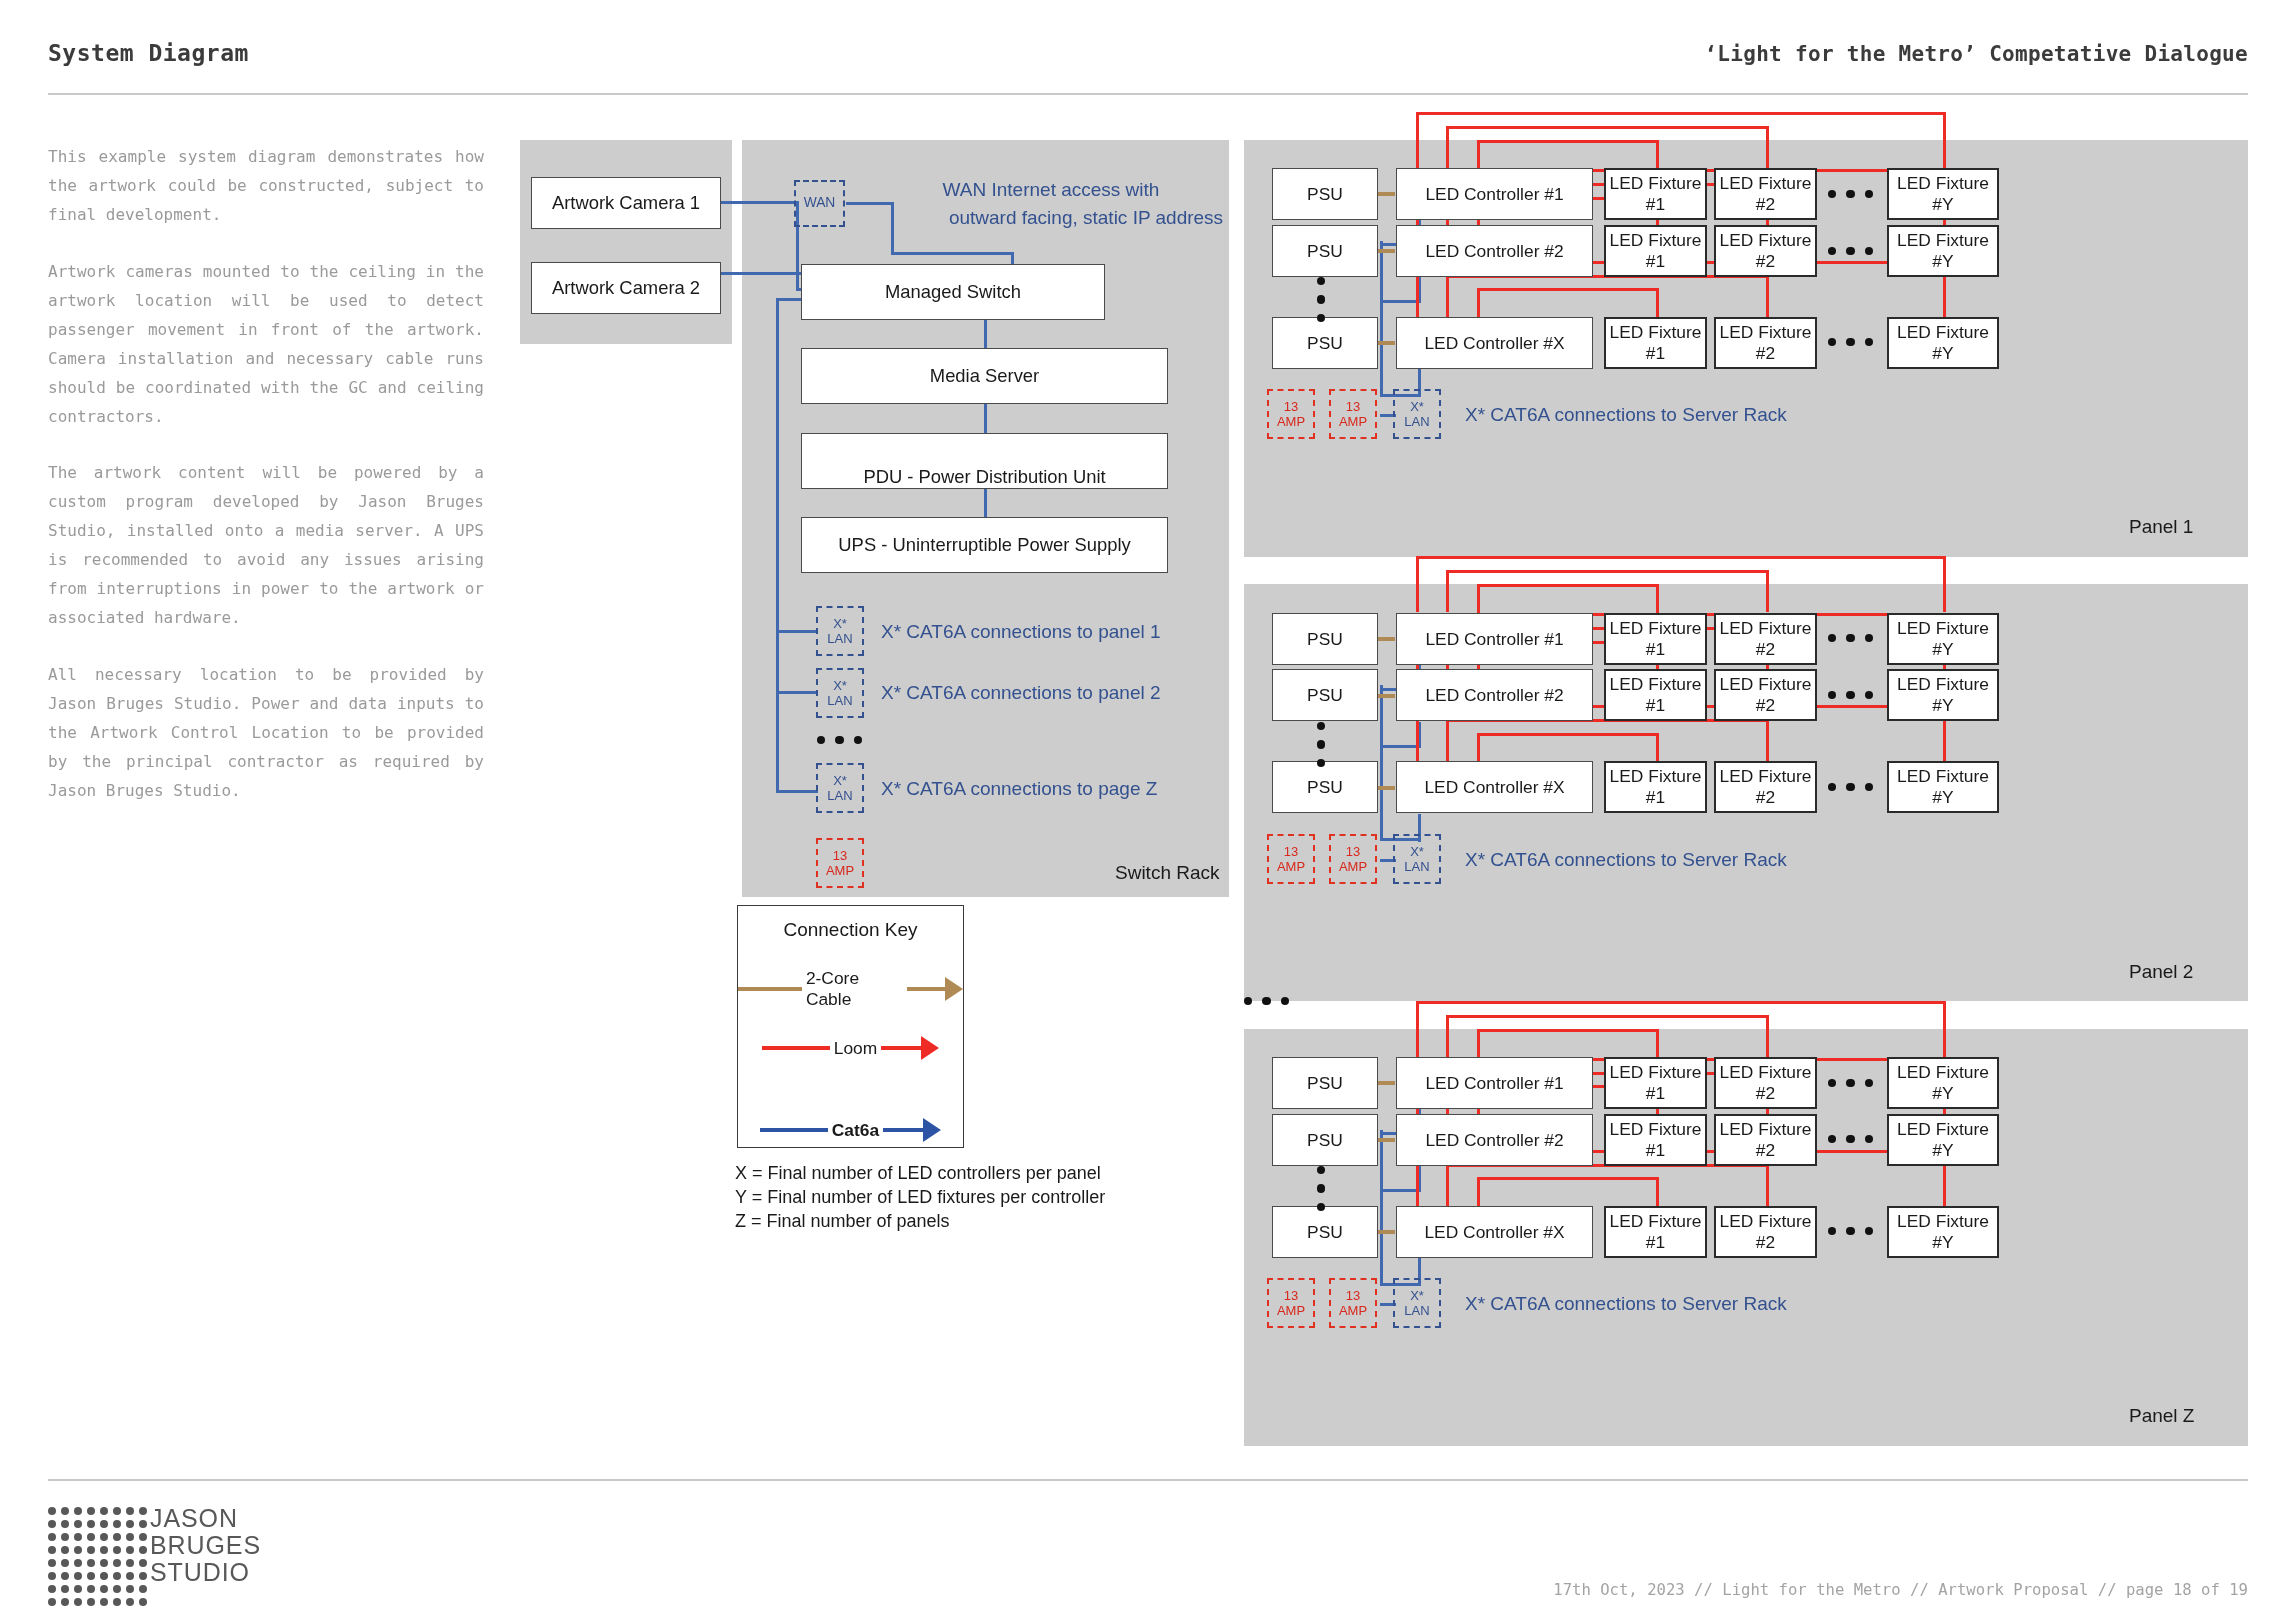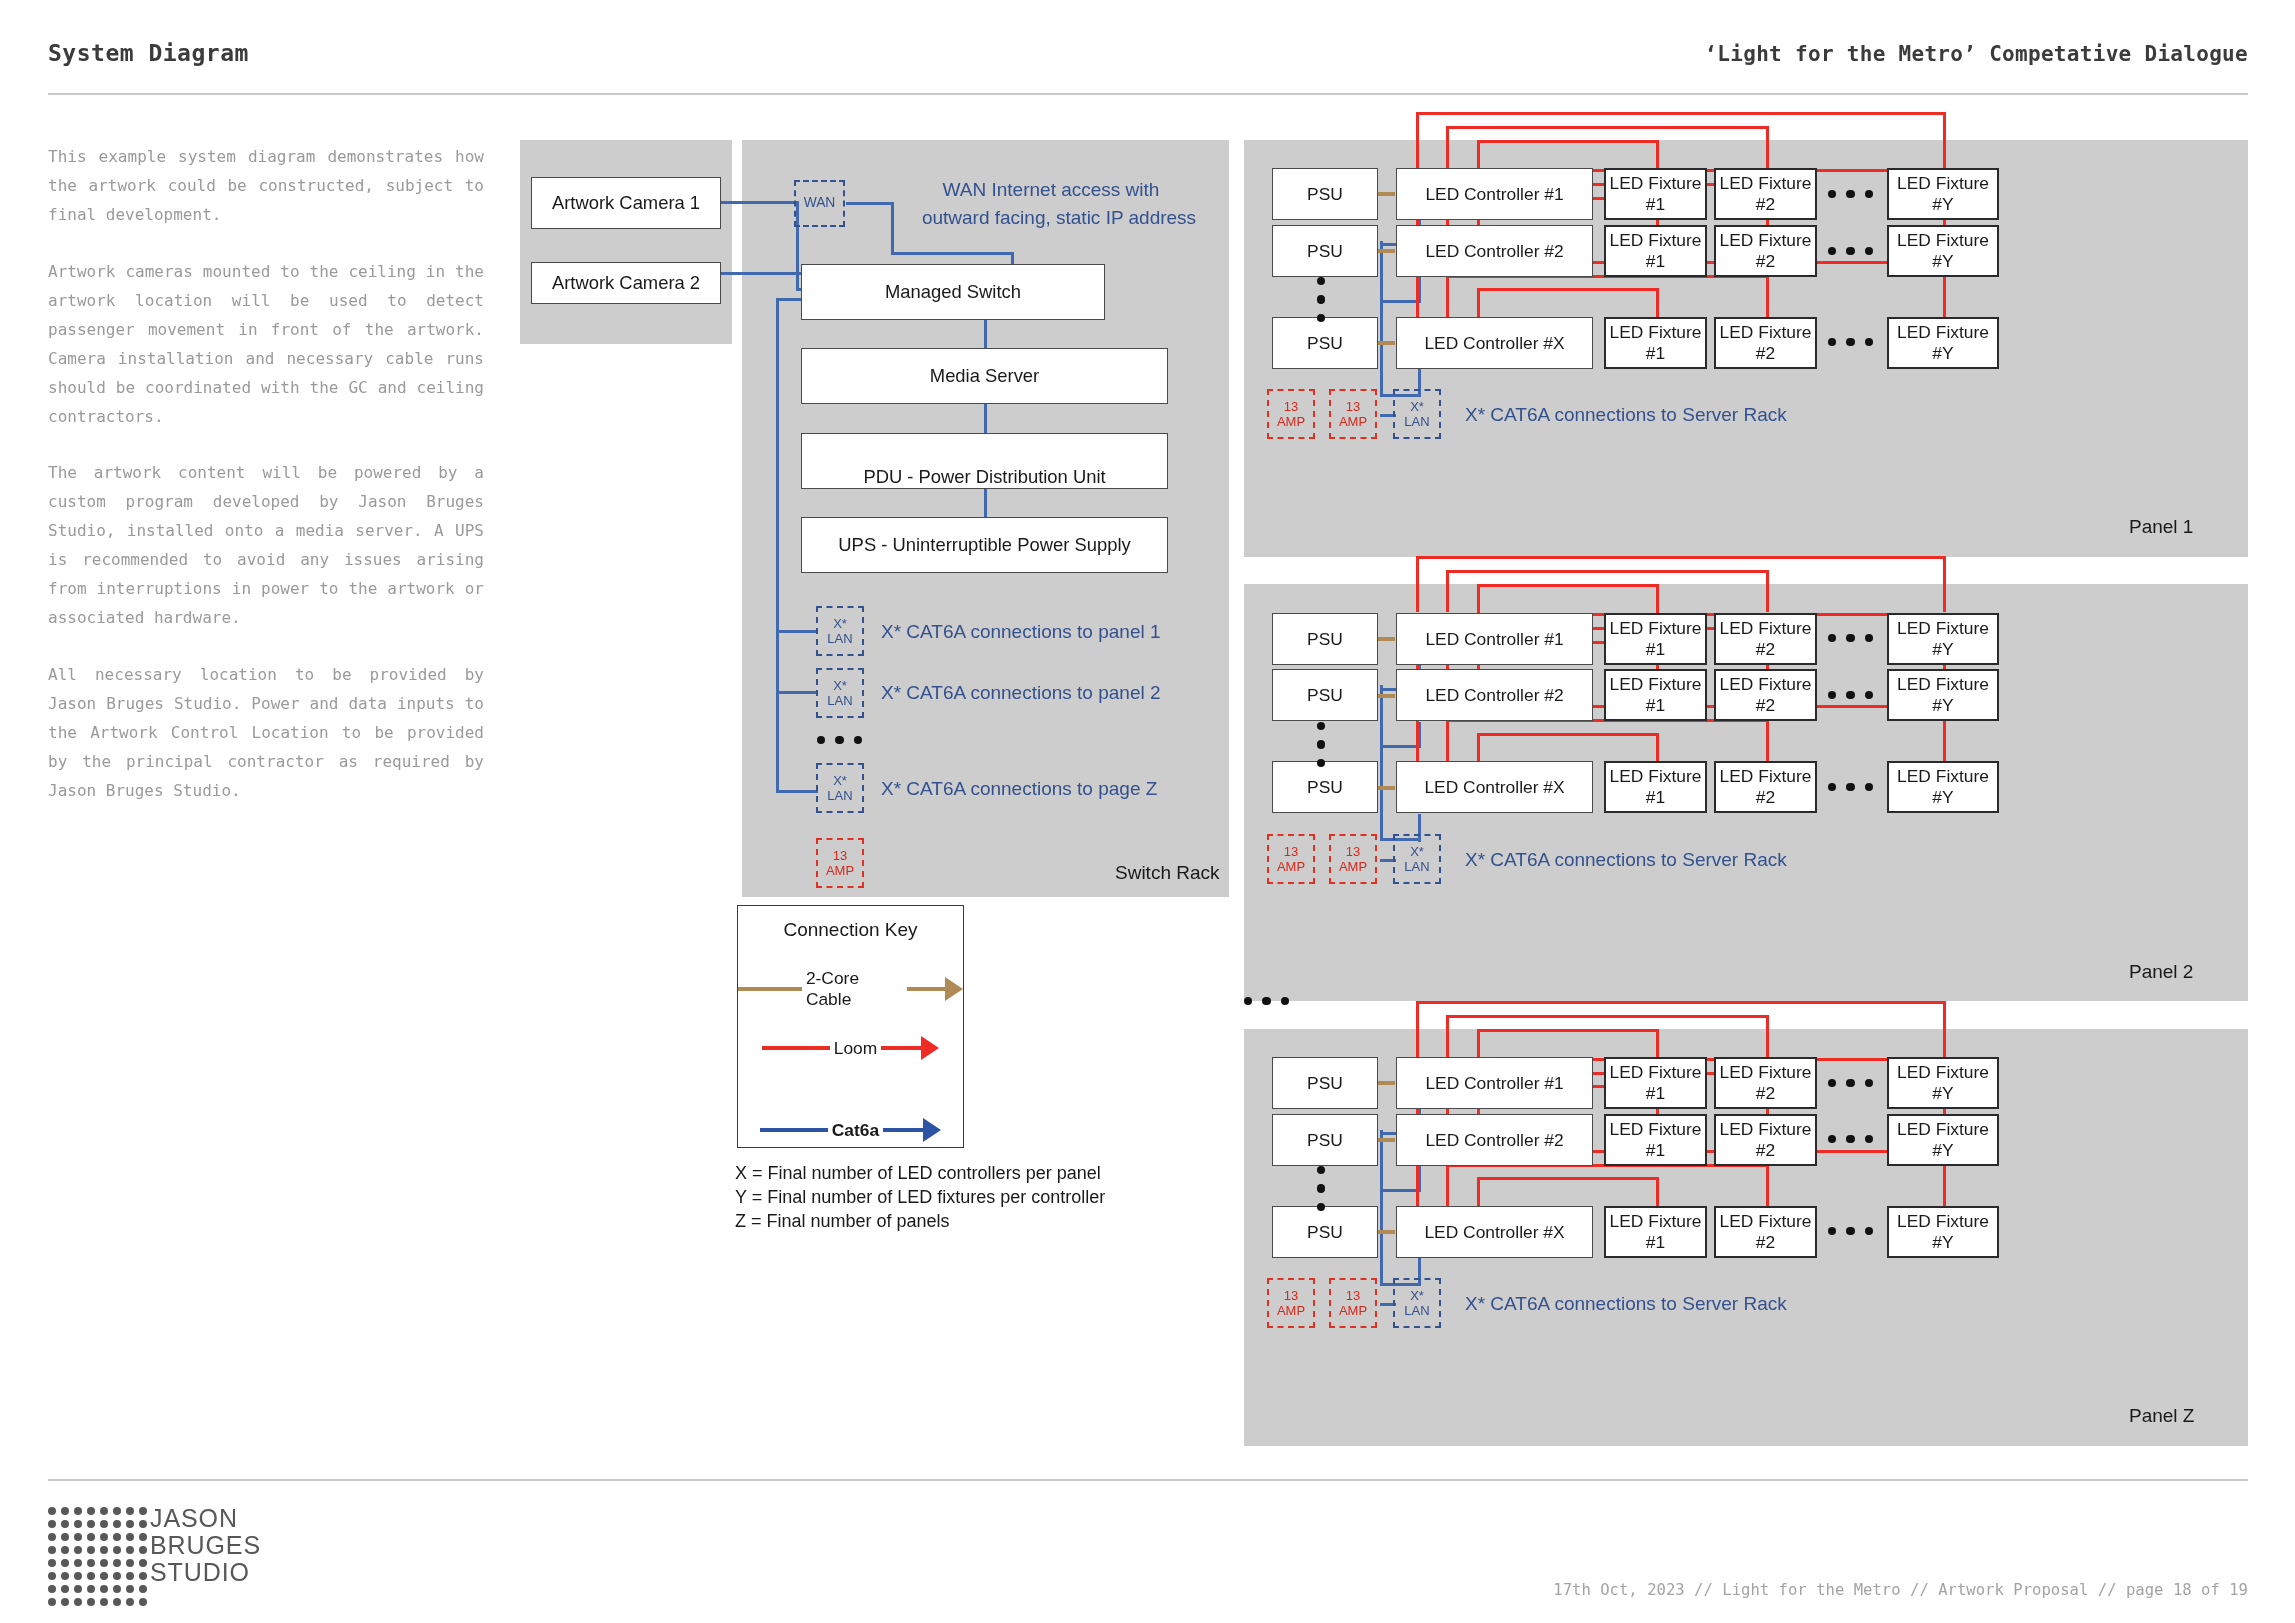--- a/index.html
+++ b/index.html
@@ -118,38 +118,38 @@
     <p>This example system diagram demonstrates how the artwork could be constructed, subject to final development.</p>
     <p>Artwork cameras mounted to the ceiling in the artwork location will be used to detect passenger movement in front of the artwork. Camera installation and necessary cable runs should be coordinated with the GC and ceiling contractors.</p>
     <p>The artwork content will be powered by a custom program developed by Jason Bruges Studio, installed onto a media server. A UPS is recommended to avoid any issues arising from interruptions in power to the artwork or associated hardware.</p>
     <p>All necessary location to be provided by Jason Bruges Studio. Power and data inputs to the Artwork Control Location to be provided by the principal contractor as required by Jason Bruges Studio.</p>
   </div>
 
   <div class="grayblock" style="left:520px; top:140px; width:212px; height:204px;"></div>
   <div class="nodebox" style="left:531px; top:177px; width:190px; height:52px;">
     <span>Artwork Camera 1</span>
   </div>
-  <div class="nodebox" style="left:531px; top:262px; width:190px; height:42px;">
+  <div class="nodebox" style="left:531px; top:262px; width:190px; height:52px;">
     <span>Artwork Camera 2</span>
   </div>
 
   <div class="l-blue" style="left:721px; top:201px; width:78px; height:2.8px;"></div>
   <div class="l-blue" style="left:796px; top:201px; width:2.8px; height:90px;"></div>
   <div class="l-blue" style="left:796px; top:288px; width:96px; height:2.8px;"></div>
 
   <div class="l-blue" style="left:721px; top:272px; width:172px; height:2.8px;"></div>
   <div class="l-blue" style="left:796px; top:272px; width:2.8px; height:19px;"></div>
 
   <div class="grayblock" style="left:742px; top:140px; width:487px; height:757px;"></div>
 
   <div class="dash-blue" style="left:794px; top:180px; width:51px; height:47px; font-size:13.8px;">
     <span>WAN</span>
   </div>
   <div class="blue-note ctr" style="left:895px; top:179px; width:312px;">WAN Internet access with</div>
-  <div class="blue-note ctr" style="left:895px; top:207px; width:312px;padding-left:16px;">outward facing, static IP address</div>
+  <div class="blue-note ctr" style="left:922px; top:207px; width:312px;padding-left:16px;">outward facing, static IP address</div>
 
   <div class="l-blue" style="left:846px; top:202px; width:48px; height:2.8px;"></div>
   <div class="l-blue" style="left:891px; top:202px; width:2.8px; height:52px;"></div>
   <div class="l-blue" style="left:891px; top:252px; width:123px; height:2.8px;"></div>
   <div class="l-blue" style="left:1011px; top:252px; width:2.8px; height:39px;"></div>
 
   <div class="nodebox" style="left:801px; top:264px; width:304px; height:56px;">
     <span>Managed Switch</span>
   </div>
   <div class="nodebox" style="left:801px; top:348px; width:367px; height:56px;">

